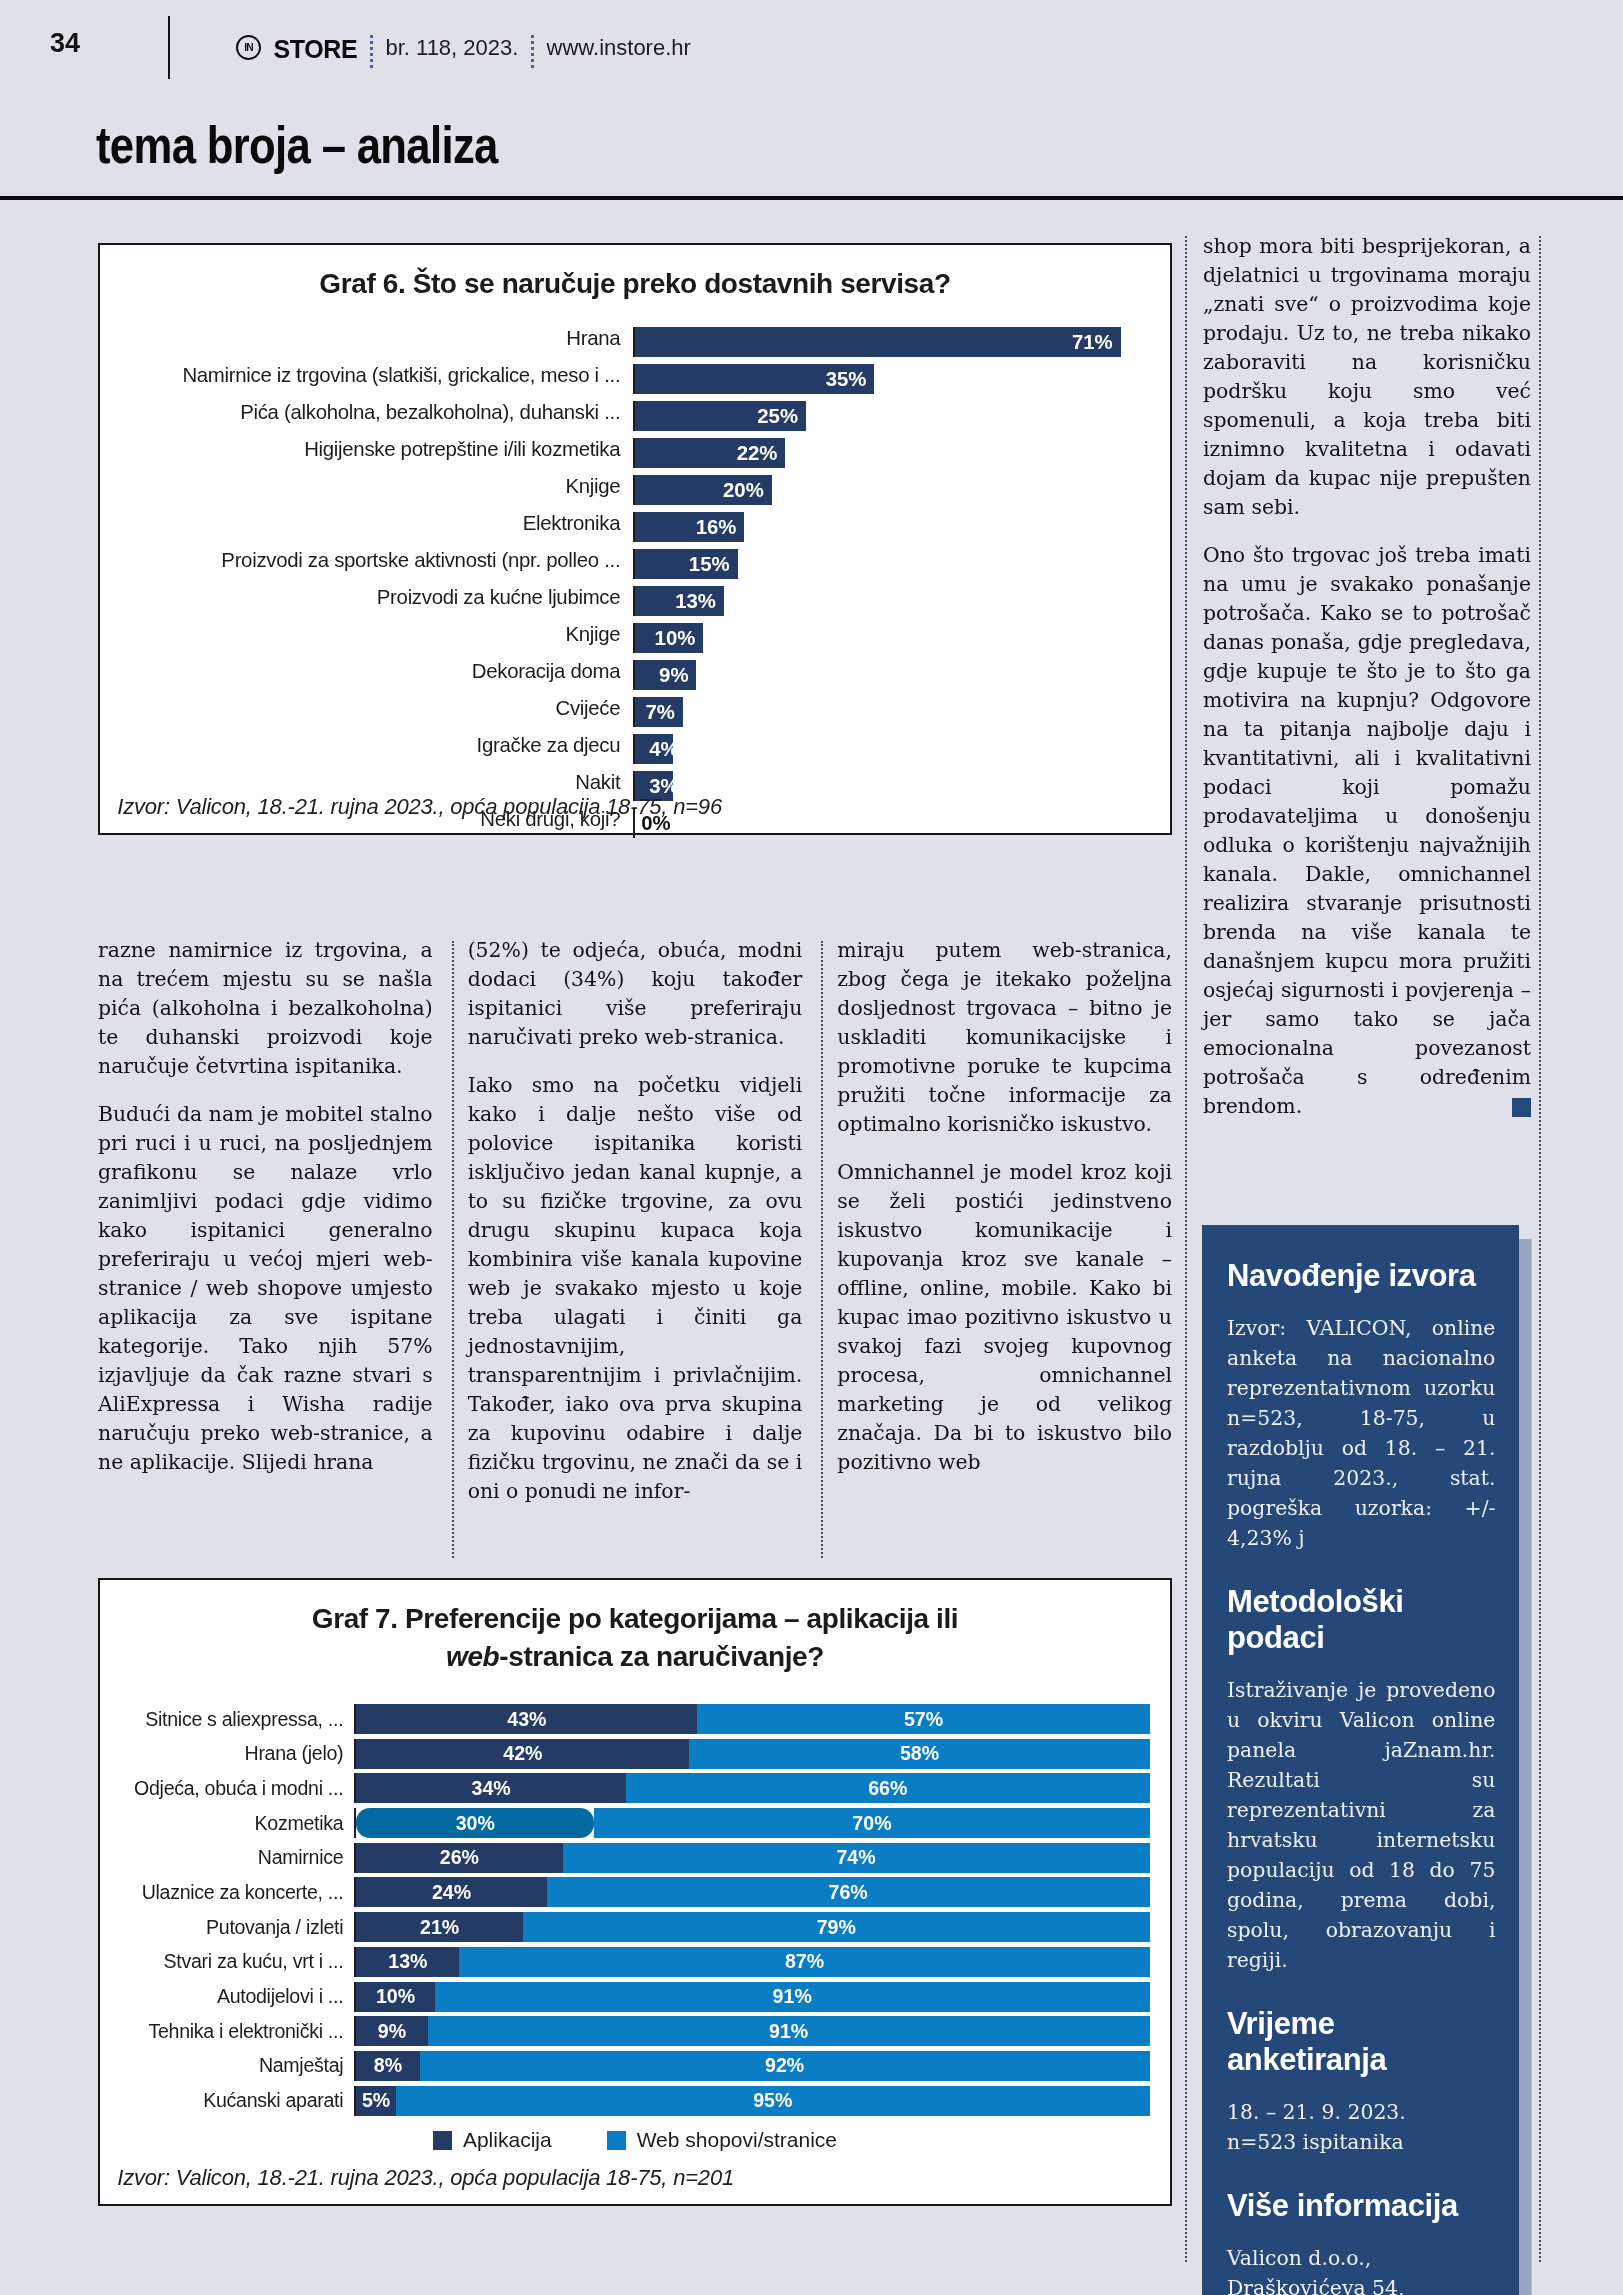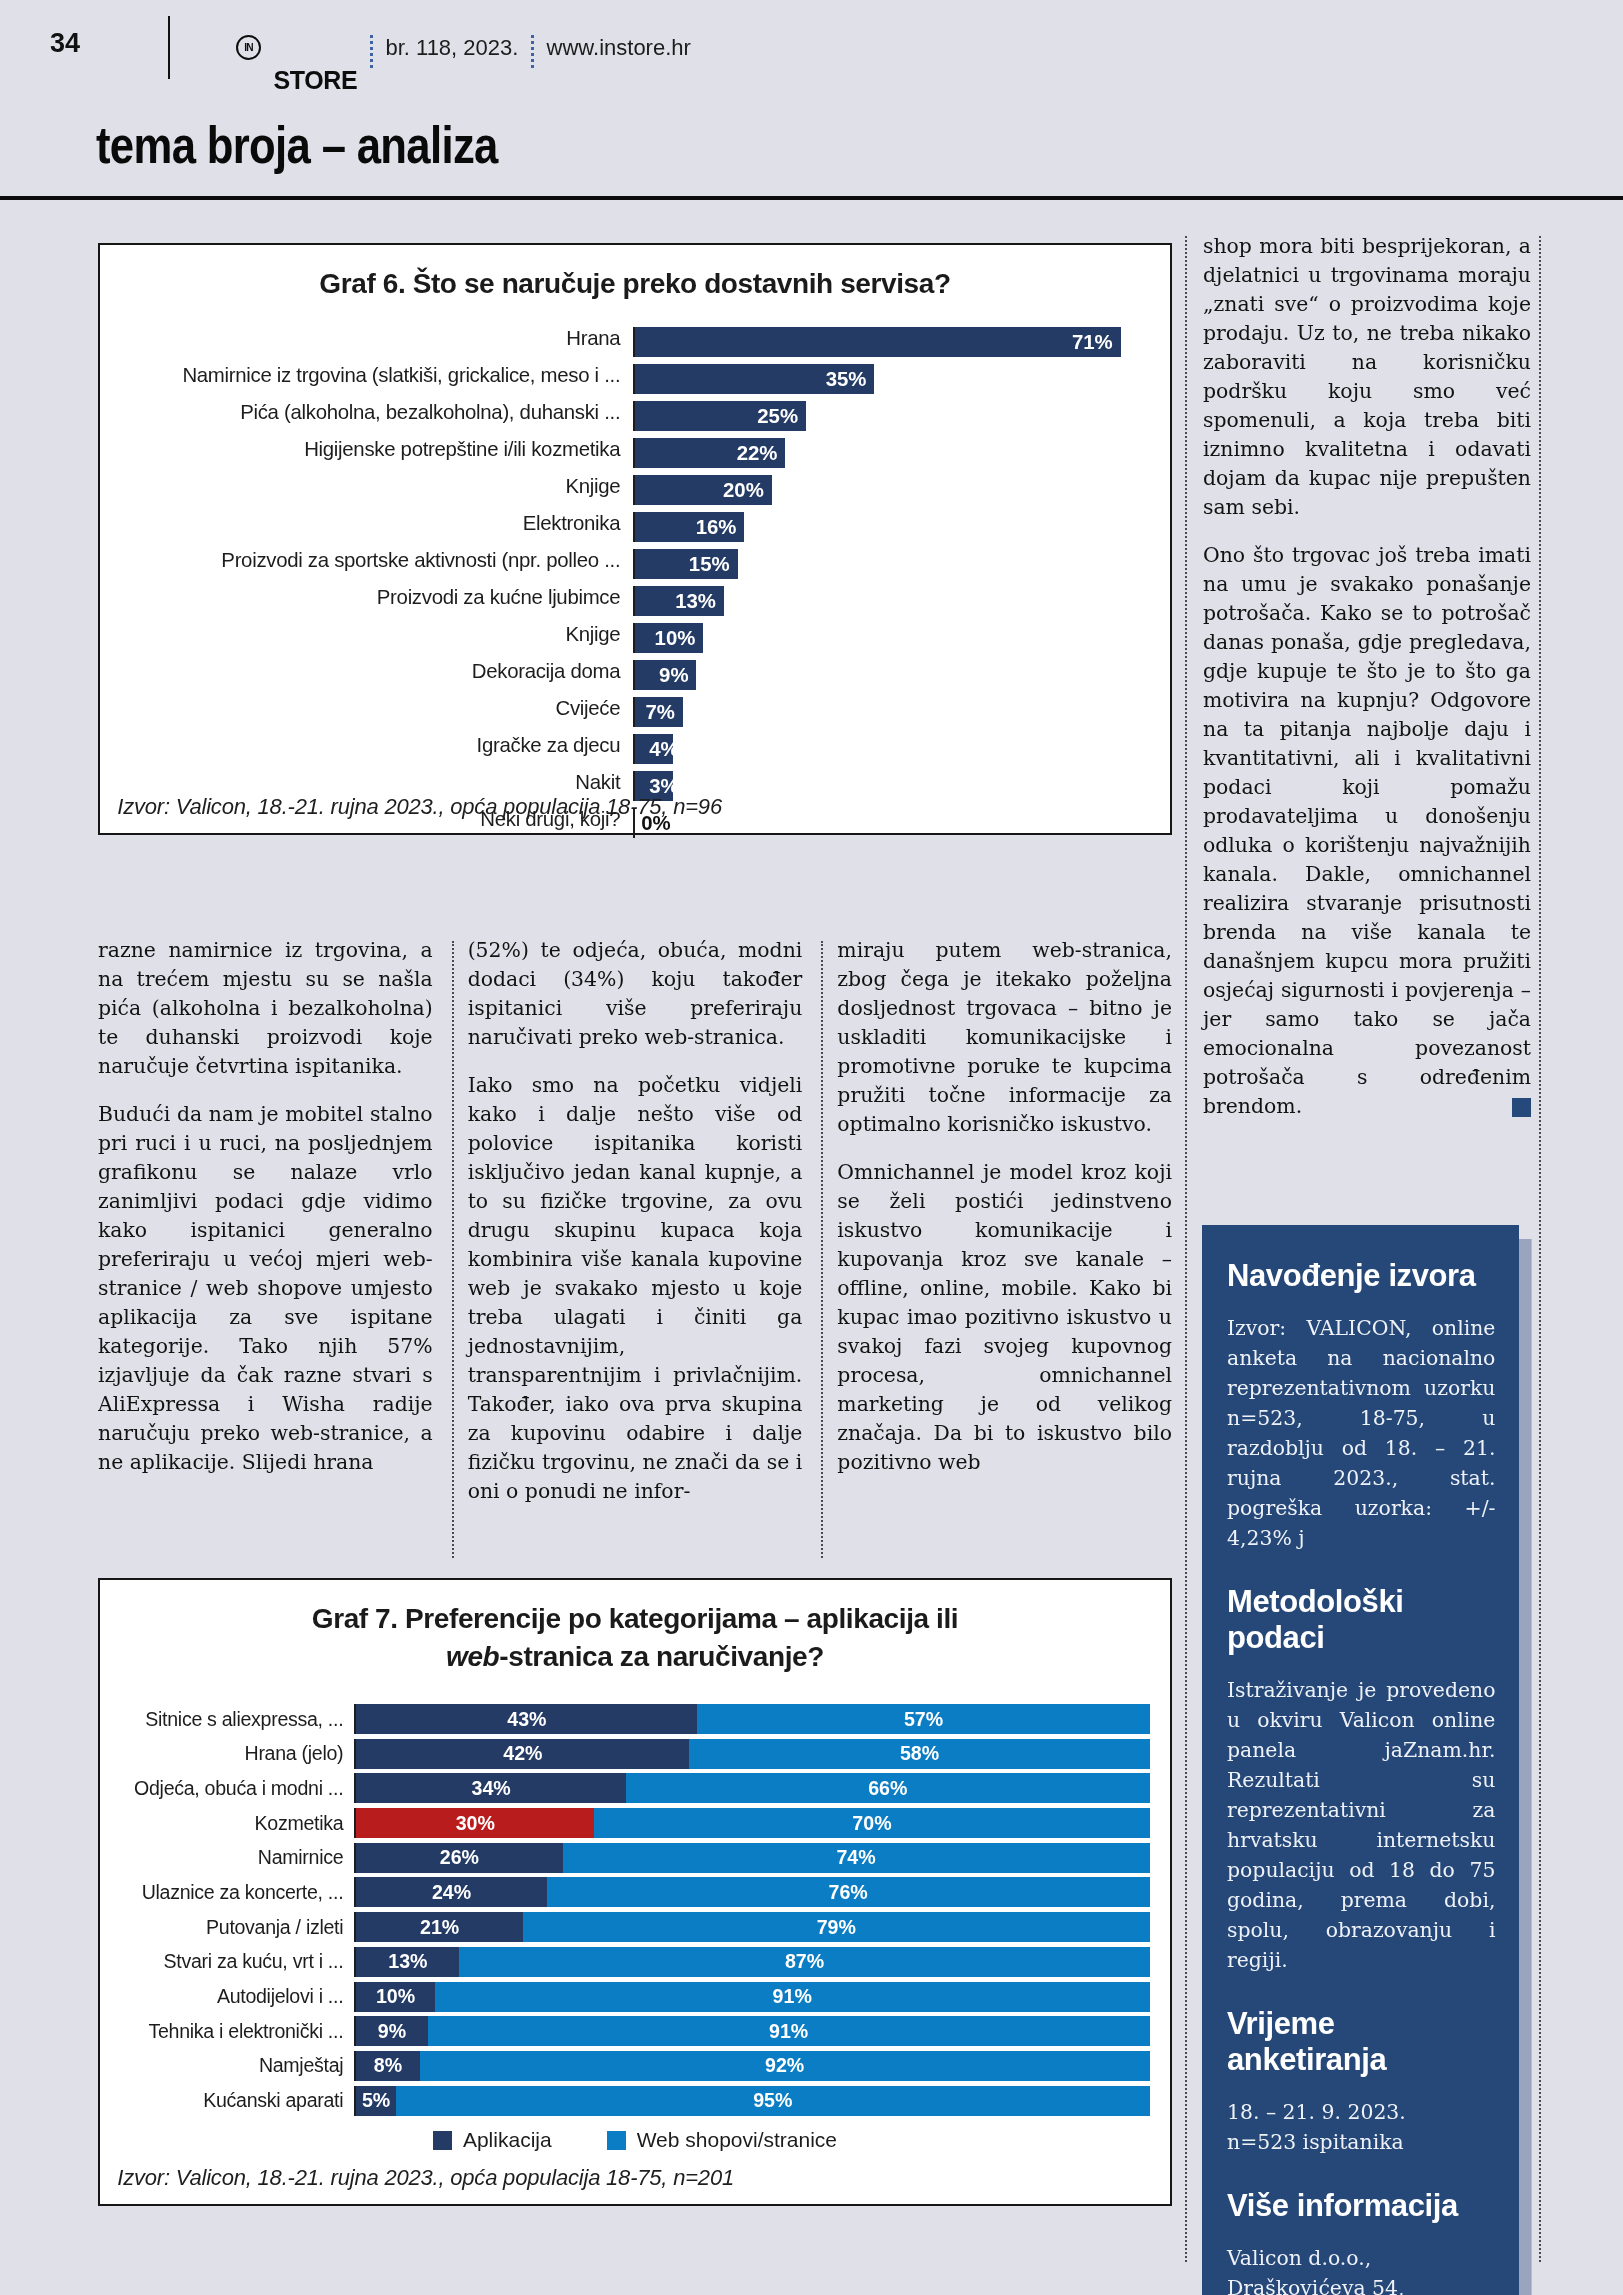--- a/index.html
+++ b/index.html
@@ -6,21 +6,21 @@
   .page{position:relative;width:1623px;height:2295px;background:#dfe0e8;
         font-family:"Liberation Sans",sans-serif;color:#141414;overflow:hidden;}
 
   
   .page-number{position:absolute;left:50px;top:28px;font-size:27px;font-weight:800;color:#111;}
   .header-divider{position:absolute;left:168px;top:15.7px;width:2.4px;height:63px;background:#111;}
   .masthead{position:absolute;left:236px;top:35px;display:flex;align-items:flex-start;gap:12.6px;}
   .logo-circle{width:25px;height:25px;border:2.7px solid #0d0d0d;border-radius:50%;
                display:flex;align-items:center;justify-content:center;
                font-size:10.2px;font-weight:900;color:#0d0d0d;letter-spacing:-0.8px;box-sizing:border-box;}
-  .brand{font-size:25px;font-weight:900;letter-spacing:-0.4px;color:#0d0d0d;margin-top:31px;}
+  .brand{font-size:25px;font-weight:900;letter-spacing:-0.4px;color:#0d0d0d;}
   .mast-dots{height:33px;border-left:3.1px dotted #3f62a5;}
   .mast-text{font-size:22px;color:#1c1c1c;}
 
   
   .section-title{position:absolute;left:96px;top:115px;font-size:52px;font-weight:900;
                  letter-spacing:-0.8px;color:#0a0a0a;transform:scaleX(0.84);transform-origin:left top;white-space:nowrap;}
   .title-rule{position:absolute;left:0;top:196px;width:1623px;height:3.9px;background:#0c0c0c;}
 
   
   .vsep{position:absolute;border-left:2.4px dotted #4a4a4a;}
@@ -270,21 +270,21 @@
               <span>34%</span>
             </div>
             <div class="g7-seg" style="background: rgb(11, 125, 197); flex-grow: 66; flex-basis: 0px;">
               <span>66%</span>
             </div>
           </div>
         </div>
         <div class="g7-row">
           <div class="g7-label">Kozmetika</div>
           <div class="g7-track">
-            <div class="g7-seg" style="background: #b91c1c; flex-grow: 30; flex-basis: 0px;">
+            <div class="g7-seg" style="background: #0369a1; flex-grow: 30; flex-basis: 0px; border-radius: 14px;">
               <span>30%</span>
             </div>
             <div class="g7-seg" style="background: rgb(11, 125, 197); flex-grow: 70; flex-basis: 0px;">
               <span>70%</span>
             </div>
           </div>
         </div>
         <div class="g7-row">
           <div class="g7-label">Namirnice</div>
           <div class="g7-track">

